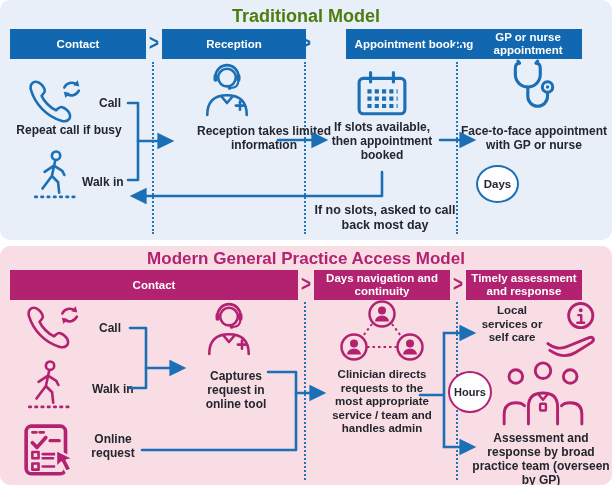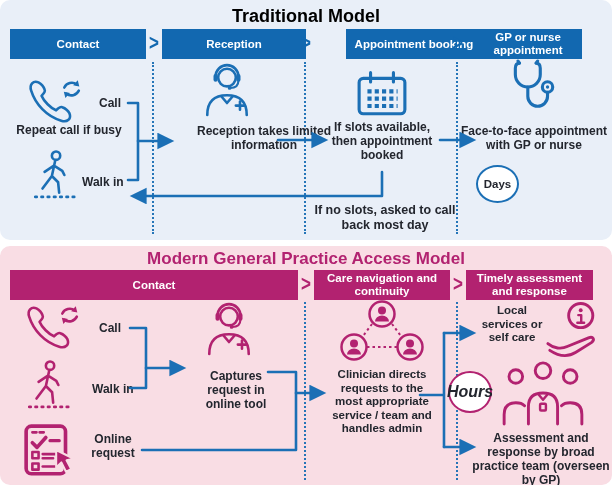--- a/index.html
+++ b/index.html
@@ -4,21 +4,21 @@
 <style>
   html,body{margin:0;padding:0;background:#ffffff;}
   .canvas{
     position:relative;width:612px;height:485px;overflow:hidden;
     font-family:"Liberation Sans", sans-serif;background:#ffffff;
   }
   .panel{position:absolute;left:0;width:612px;border-radius:10px;}
   .panel-top{top:0;height:240px;background:#e9eff8;}
   .panel-bottom{top:246px;height:239px;background:#f9dde4;}
   .title{position:absolute;left:0;width:612px;text-align:center;font-weight:bold;}
-  .t-title{top:6px;font-size:18px;color:#000000;}
+  .t-title{top:6px;font-size:18px;color:#4d7c0f;}
   .m-title{top:249px;font-size:17px;color:#b22270;}
   .bar{
     position:absolute;height:30px;display:flex;align-items:center;justify-content:center;
     color:#ffffff;font-weight:bold;font-size:11.5px;line-height:1.12;text-align:center;padding:0 2px;box-sizing:border-box;
   }
   .bar-blue{background:#1268b0;}
   .bar-mag{background:#b22270;}
   .chev{
     position:absolute;width:16px;height:30px;display:flex;align-items:center;justify-content:center;
     font-weight:bold;font-size:17px;transform:scaleY(1.25);
@@ -118,23 +118,23 @@
     </svg>
   </div>
   <div class="note" style="left:458px;top:124px;width:152px;">Face-to-face appointment with GP or nurse</div>
   <div class="badge badge-days" style="left:446px;top:165px;width:43px;height:38px;">Days</div>
 
   <div class="panel panel-bottom"></div>
   <div class="title m-title">Modern General Practice Access Model</div>
 
   <div class="bar bar-mag" style="left:10px;top:270px;width:288px;">Contact</div>
   <div class="chev chev-mag" style="left:298px;top:270px;">&gt;</div>
-  <div class="bar bar-mag" style="left:314px;top:270px;width:136px;">Care navigation and continuity</div>
+  <div class="bar bar-mag" style="left:314px;top:270px;width:136px;">Days navigation and continuity</div>
   <div class="chev chev-mag" style="left:450px;top:270px;">&gt;</div>
-  <div class="bar bar-mag" style="left:466px;top:270px;width:127px;">Timely assessment and response</div>
+  <div class="bar bar-mag" style="left:466px;top:270px;width:116px;">Timely assessment and response</div>
 
   <div class="divider" style="left:304px;top:302px;height:178px;"></div>
   <div class="divider" style="left:456px;top:302px;height:178px;"></div>
 
   <div class="icon ic-mag" style="left:24px;top:304px;width:58px;height:46px;">
     <svg viewBox="0 0 56 44" fill="none" stroke="currentColor" stroke-width="2.5" stroke-linejoin="round" stroke-linecap="round">
       <path d="M5 12 C3 6 7 2 12 4 C14 5 17 8 18 11 C19 13 17 15 15 17 C17 22 24 29 29 31 C31 29 33 27 35 28 C38 29 41 32 42 34 C44 39 40 43 34 41 C20 37 9 25 5 12 Z"></path>
       <path d="M37 9 a8 8 0 0 1 12 -3"></path>
         <path d="M50 2 l1.5 6 -6 -1.2 z" fill="currentColor" stroke="none"></path>
       <path d="M51 12 a8 8 0 0 1 -12 3"></path>
@@ -211,21 +211,21 @@
       <path d="M4 66 v-10 q0 -12 12 -12 q6 0 9 3"></path>
       <circle cx="72" cy="17" r="7"></circle>
       <path d="M84 66 v-10 q0 -12 -12 -12 q-6 0 -9 3"></path>
       <circle cx="44" cy="11" r="8"></circle>
       <path d="M29 66 V48 q0 -14 15 -14 q15 0 15 14 v18"></path>
       <path d="M39 35 l5 6 5 -6" stroke-width="2.5"></path>
       <rect x="41" y="45" width="6" height="7" rx="1" stroke-width="2.5"></rect>
     </svg>
   </div>
   <div class="note" style="left:470px;top:431px;width:142px;">Assessment and response by broad practice team (overseen by GP)</div>
-  <div class="badge badge-hours" style="left:448px;top:371px;width:44px;height:42px;font-size:16px;font-style:italic;">Hours</div>
+  <div class="badge badge-hours" style="left:448px;top:371px;width:44px;height:42px;font-size:11px;">Hours</div>
 
   <svg class="overlay" viewBox="0 0 612 485">
     <defs>
       <marker id="arr" orient="auto" markerWidth="9" markerHeight="9" refX="1" refY="3.2">
         <path d="M0 0 L6.5 3.2 L0 6.4 Z" fill="#1b6fb5"></path>
       </marker>
     </defs>
     <g fill="none" stroke="#1b6fb5" stroke-width="2.6" stroke-linecap="round" stroke-linejoin="round">
 
       <path d="M128 103 H138 V180 H128"></path>

